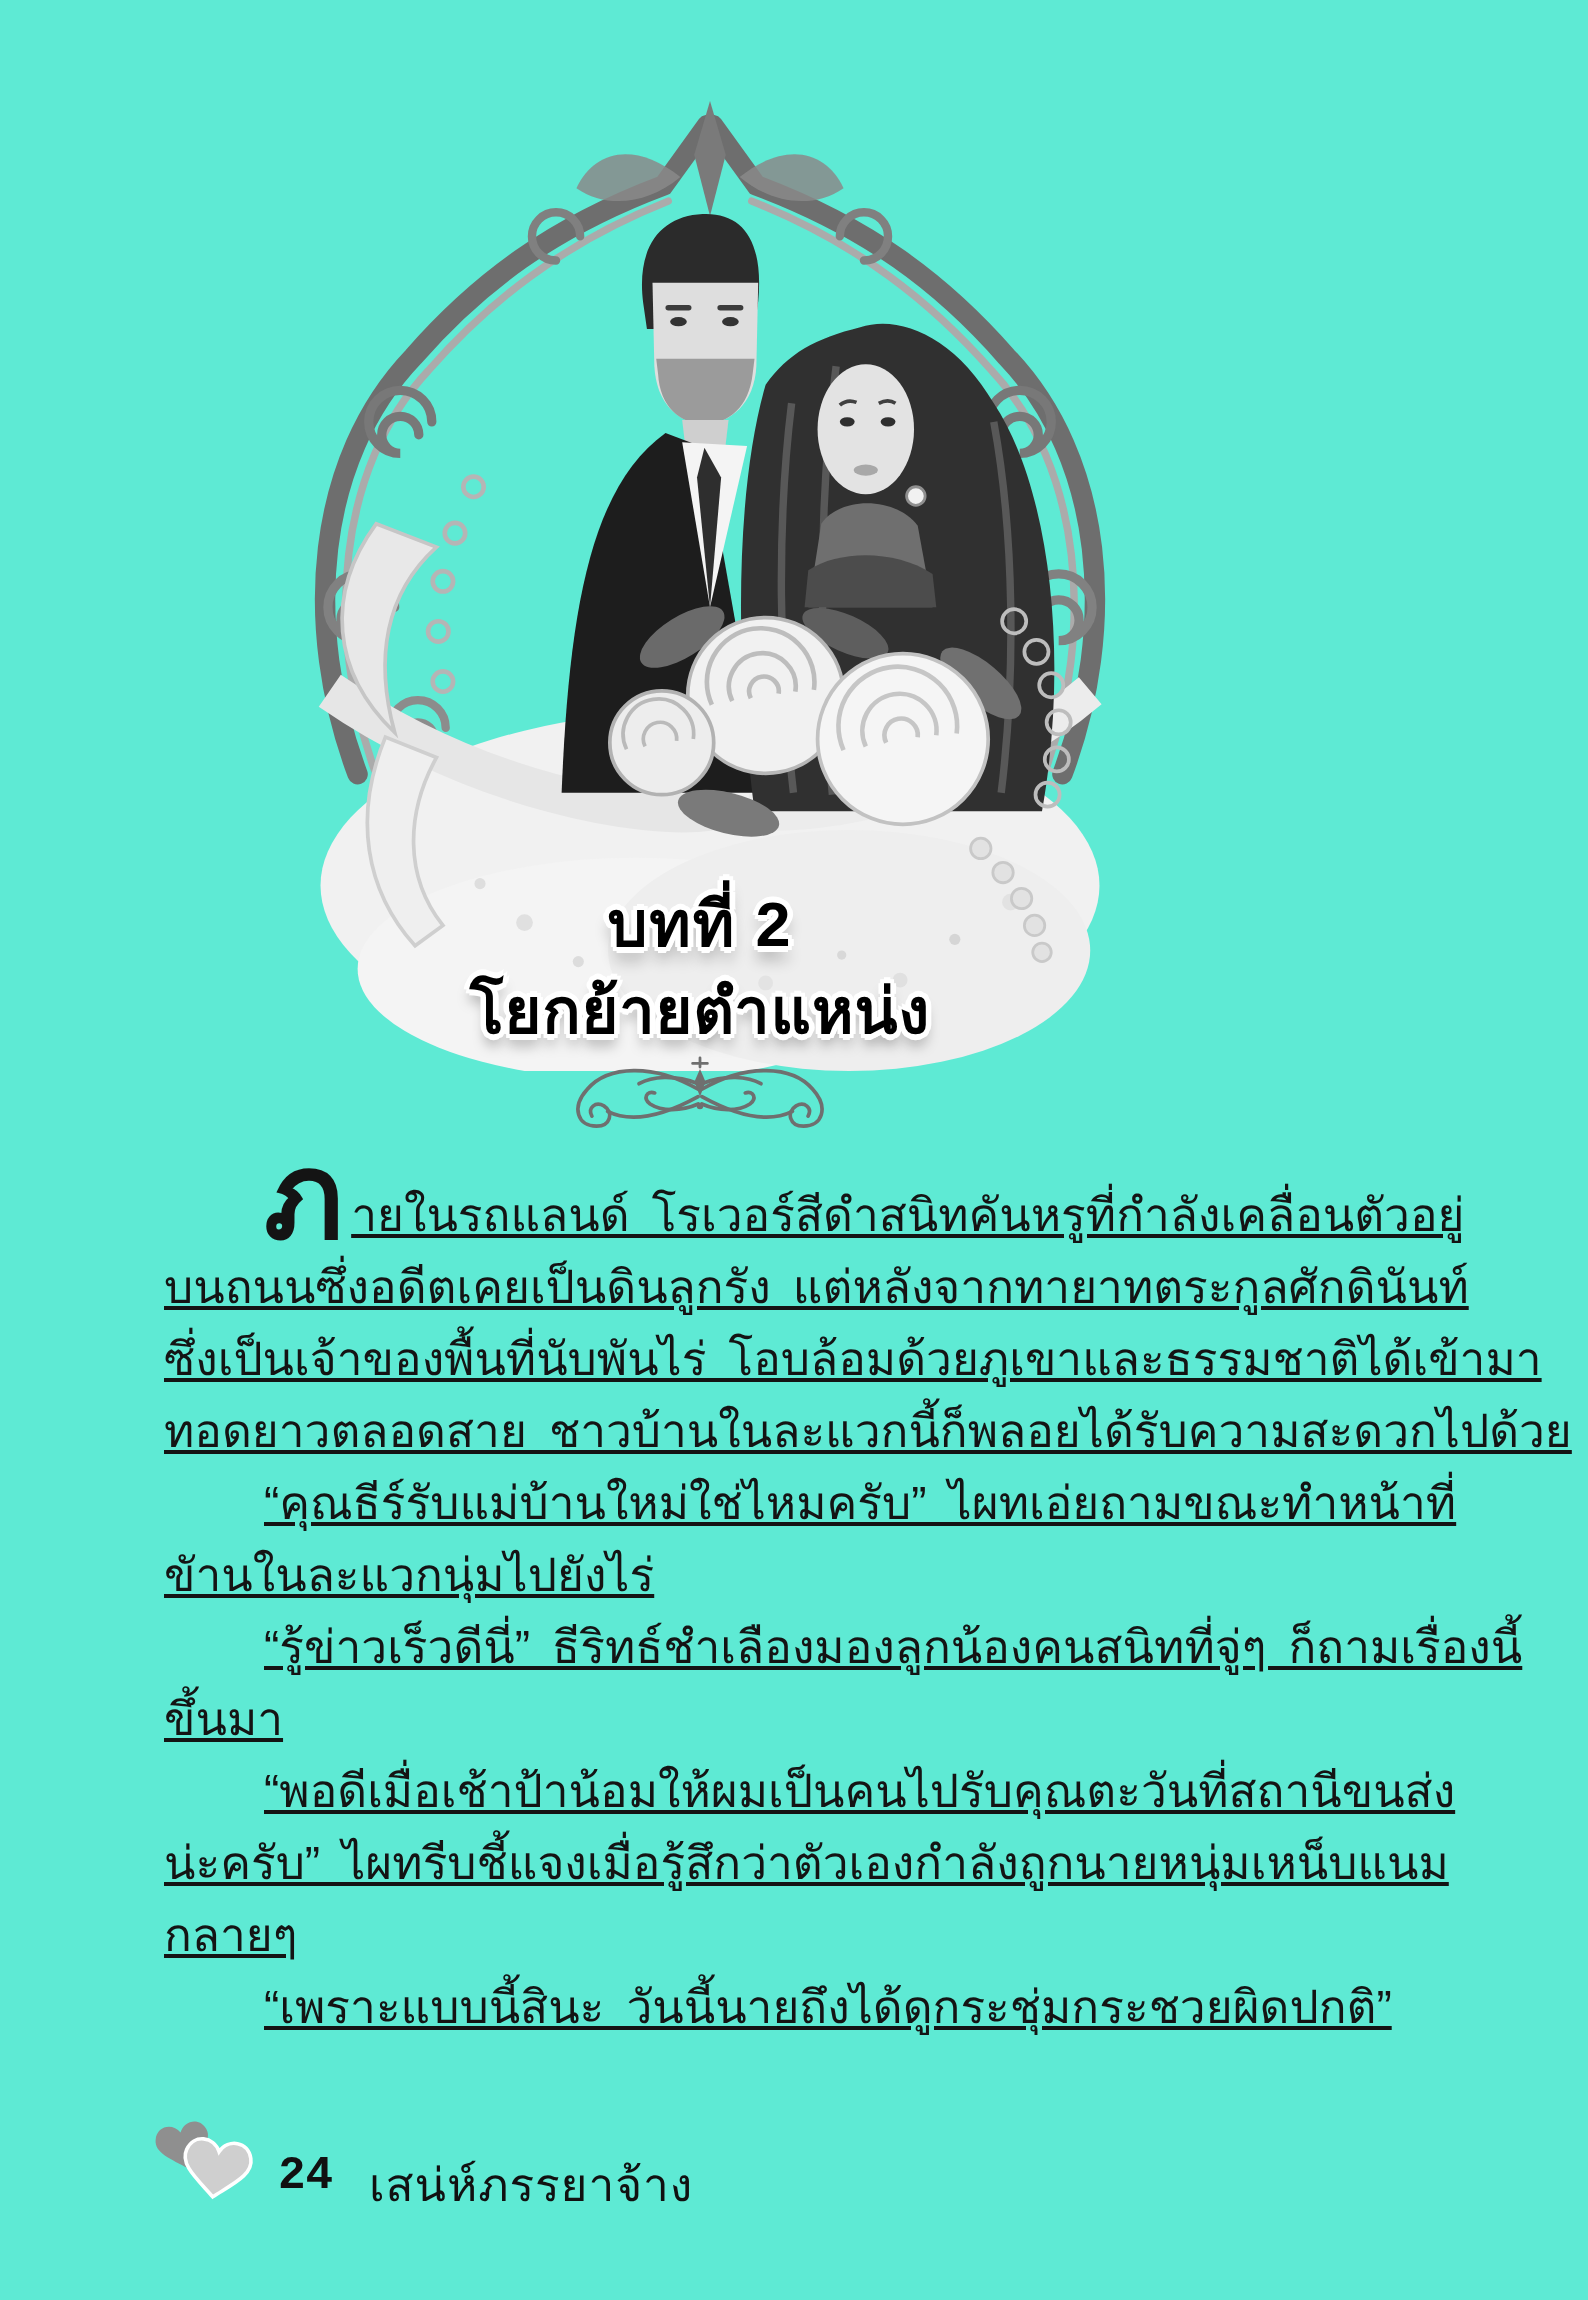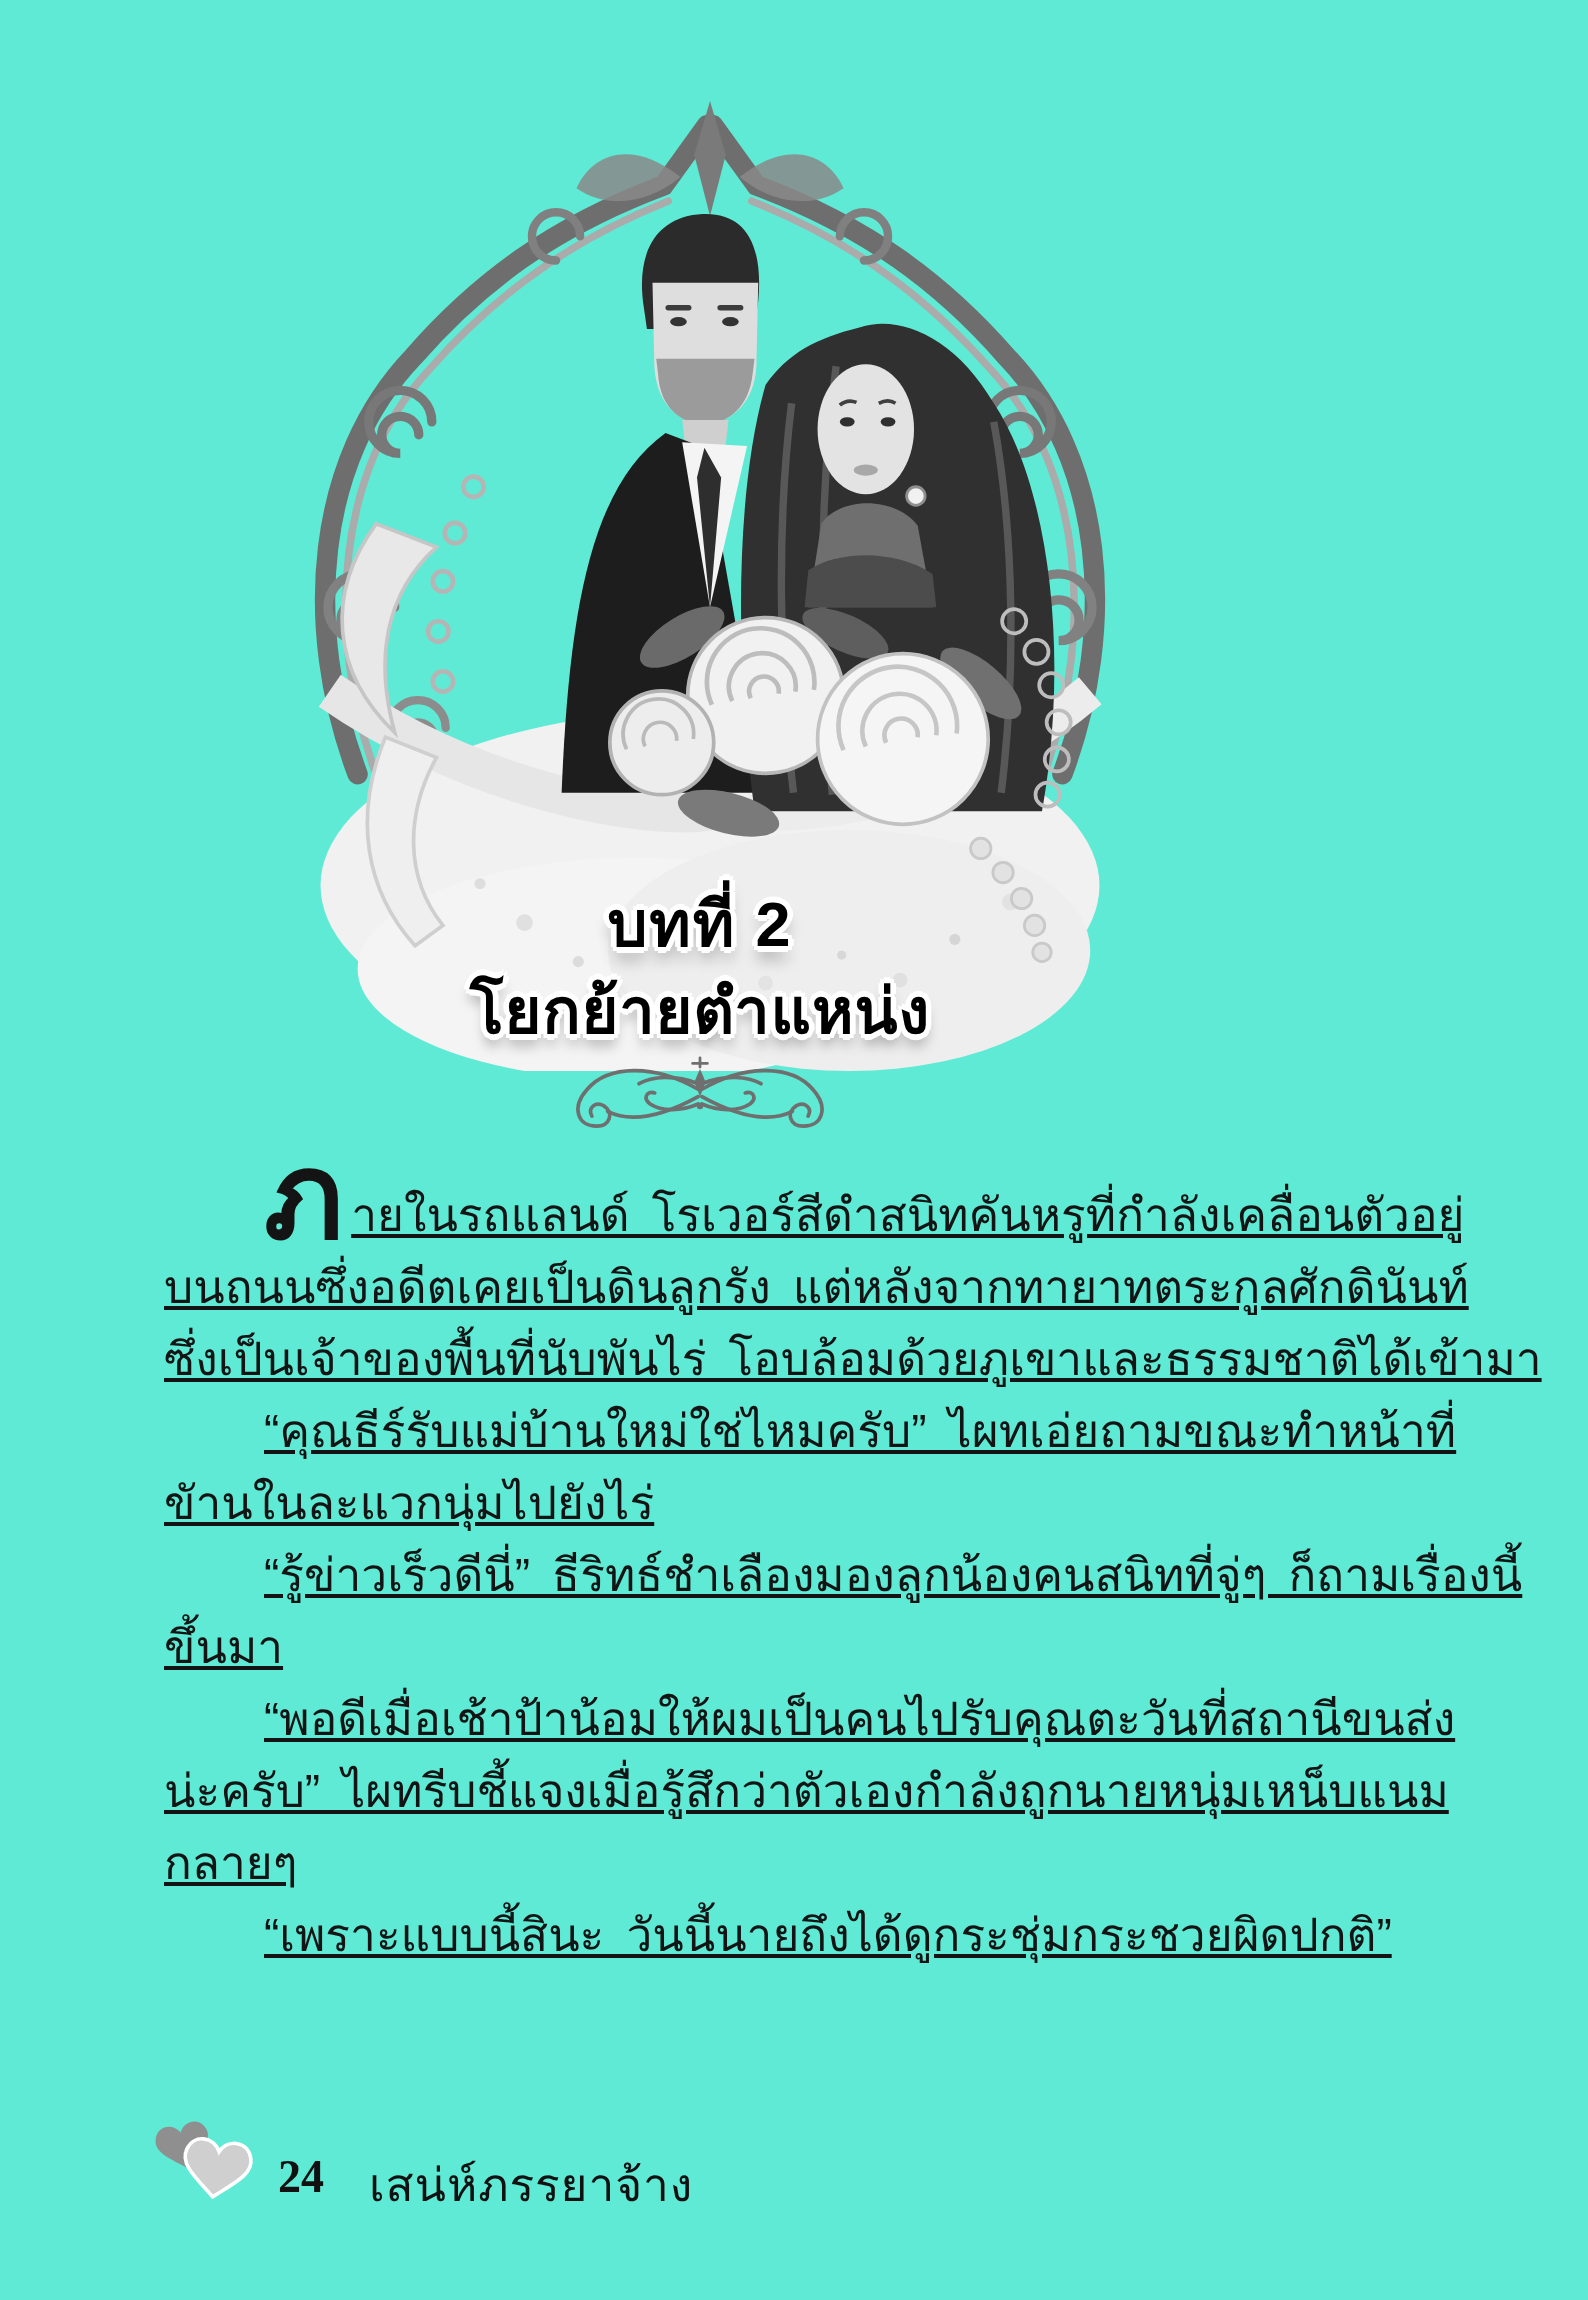--- a/index.html
+++ b/index.html
@@ -52,21 +52,21 @@
   .dropcap{
     display:inline-block;
     font-size:121px;line-height:72px;font-weight:bold;
     position:relative;top:7.4px;margin-right:7.4px;
     font-family:"DejaVu Serif", serif;
   }
   
   .footer-hearts{position:absolute;left:137px;top:2115px;width:130px;height:96px;}
   .page-number{
     position:absolute;left:278px;top:2150px;
-    font-family:Liberation Serif, serif;font-weight:bold;font-size:46px;color:#111;
+    font-family:Liberation Mono, monospace;font-weight:bold;font-size:46px;color:#111;
   }
   .book-title{
     position:absolute;left:369px;top:2148px;
     font-weight:normal;font-size:46px;color:#111;letter-spacing:0.9px;text-align:center;
   }
 </style>
 </head>
 <body>
 
 <div class="page">
@@ -200,20 +200,21 @@
     <use href="#fl-wing" transform="matrix(-1,0,0,1,320,0)"></use>
     <path d="M160,14 L166,28 L160,44 L154,28 Z" fill="#6f6f6f"></path>
     <path d="M160,2 L160,12 M152,8 L168,8" stroke="#6f6f6f" stroke-width="3" stroke-linecap="round" fill="none"></path>
     <circle cx="160" cy="54" r="3.5" fill="#6f6f6f"></circle>
   </svg>
 
   <div class="body-text">
     <div class="line indent"><span class="dropcap">ภ</span><span>ายในรถแลนด์ โรเวอร์สีดำสนิทคันหรูที่กำลังเคลื่อนตัวอยู่</span></div>
     <div class="line">บนถนนซึ่งอดีตเคยเป็นดินลูกรัง แต่หลังจากทายาทตระกูลศักดินันท์</div>
     <div class="line">ซึ่งเป็นเจ้าของพื้นที่นับพันไร่ โอบล้อมด้วยภูเขาและธรรมชาติได้เข้ามา</div>
+    <div class="line">ทอดยาวตลอดสาย ชาวบ้านในละแวกนี้ก็พลอยได้รับความสะดวกไปด้วย</div>
     <div class="line indent">“คุณธีร์รับแม่บ้านใหม่ใช่ไหมครับ” ไผทเอ่ยถามขณะทำหน้าที่</div>
     <div class="line">ขัานในละแวกนุ่มไปยังไร่</div>
     <div class="line indent">“รู้ข่าวเร็วดีนี่” ธีริทธ์ชำเลืองมองลูกน้องคนสนิทที่จู่ๆ ก็ถามเรื่องนี้</div>
     <div class="line">ขึ้นมา</div>
     <div class="line indent">“พอดีเมื่อเช้าป้าน้อมให้ผมเป็นคนไปรับคุณตะวันที่สถานีขนส่ง</div>
     <div class="line">น่ะครับ” ไผทรีบชี้แจงเมื่อรู้สึกว่าตัวเองกำลังถูกนายหนุ่มเหน็บแนม</div>
     <div class="line">กลายๆ</div>
     <div class="line indent">“เพราะแบบนี้สินะ วันนี้นายถึงได้ดูกระชุ่มกระชวยผิดปกติ”</div>
   </div>
 

